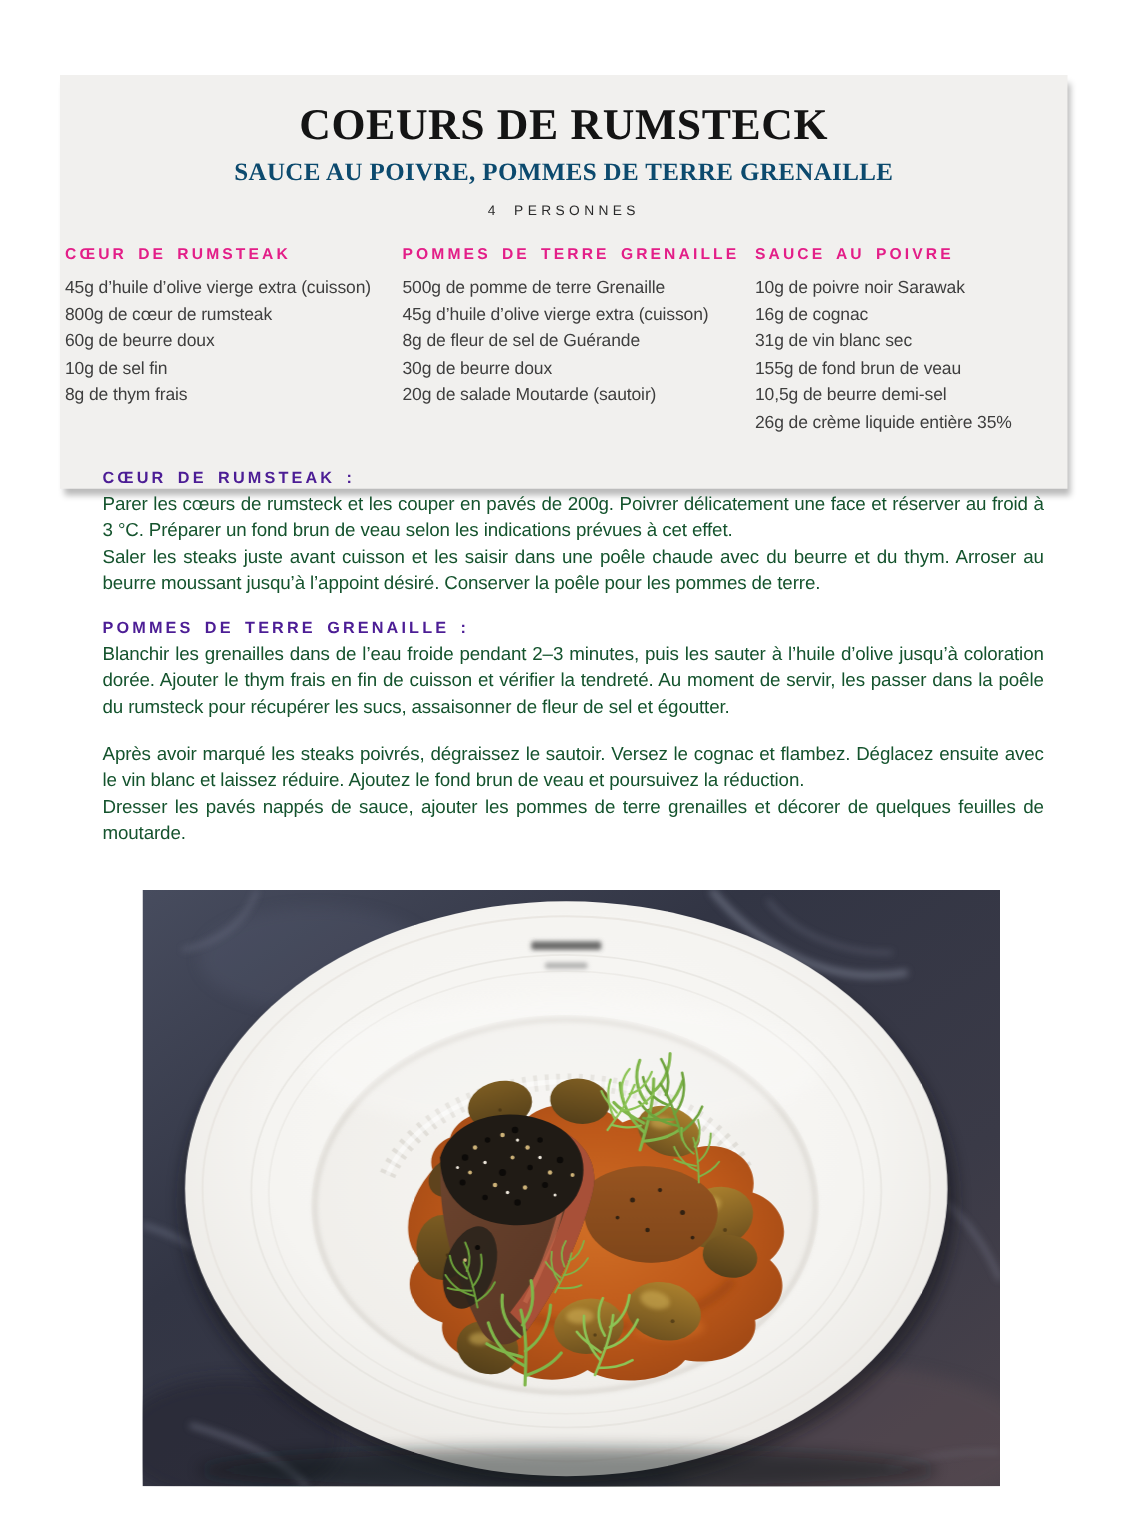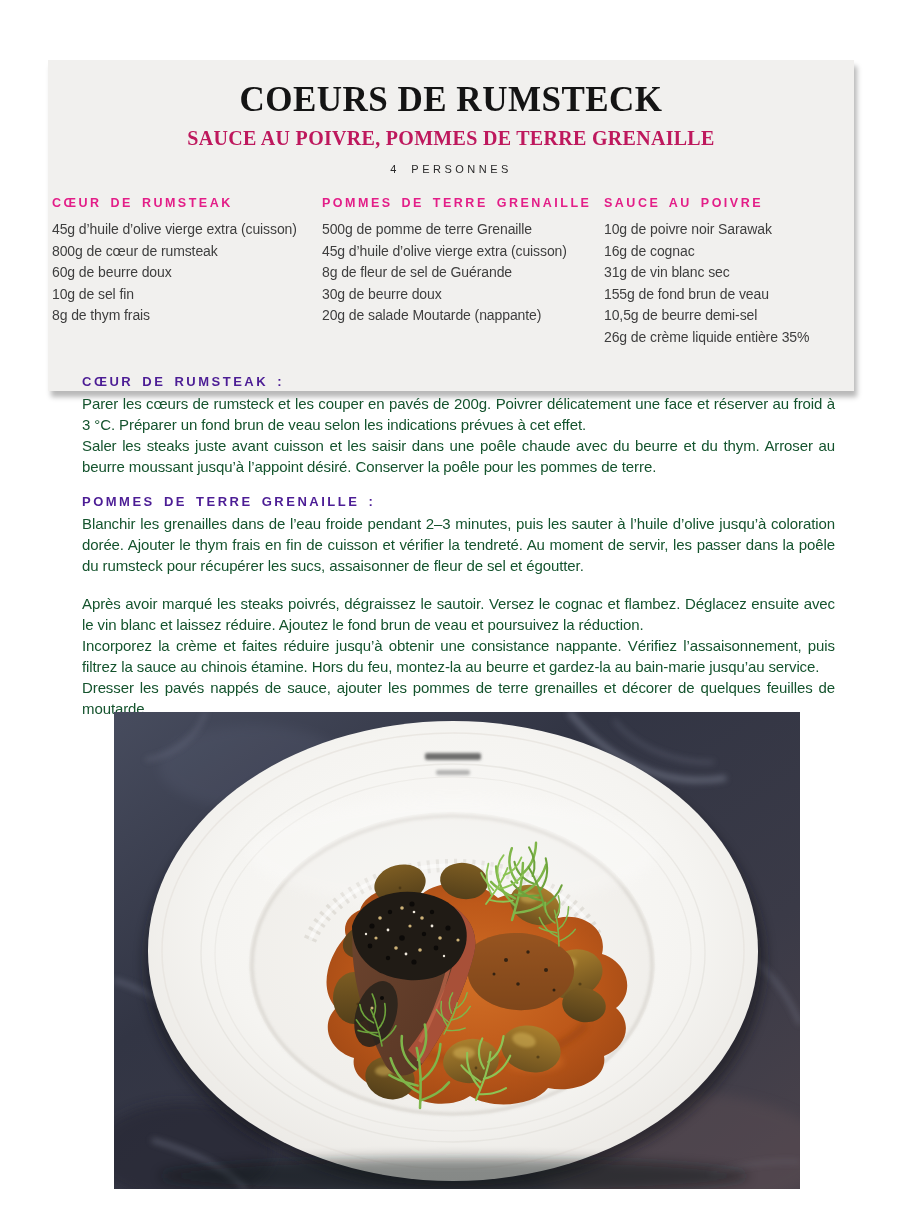--- a/index.html
+++ b/index.html
@@ -11,21 +11,21 @@
   .card{
     position:absolute;left:48px;top:60px;width:806px;height:331px;
     background:#f1f0ee;box-shadow:3px 6px 5px rgba(0,0,0,0.28);
     box-sizing:border-box;
   }
   .title{
     font-family:"Liberation Serif", serif;font-weight:bold;color:#141414;
     font-size:35px;letter-spacing:0.5px;text-align:center;margin:20px 0 0;
   }
   .subtitle{
-    font-family:"Liberation Serif", serif;font-weight:bold;color:#be185d;
+    font-family:"Liberation Serif", serif;font-weight:bold;color:#0c4a6e;
     font-size:20px;letter-spacing:0.3px;text-align:center;margin:7px 0 0;
   }
   .servings{
     font-size:11px;letter-spacing:3.5px;word-spacing:5px;color:#2a2a2a;
     text-align:center;margin-top:13px;
   }
   .ingredients{
     display:flex;padding:0 4px;margin-top:21px;
   }
   .ing-col{box-sizing:border-box;}
@@ -77,21 +77,21 @@
         <li>8g de thym frais</li>
       </ul>
     </section>
     <section class="ing-col c1">
       <h3 class="ing-header">POMMES DE TERRE GRENAILLE</h3>
       <ul class="ing-list">
         <li>500g de pomme de terre Grenaille</li>
         <li>45g d’huile d’olive vierge extra (cuisson)</li>
         <li>8g de fleur de sel de Guérande</li>
         <li>30g de beurre doux</li>
-        <li>20g de salade Moutarde (nappante)</li>
+        <li>20g de salade Moutarde (sautoir)</li>
       </ul>
     </section>
     <section class="ing-col c2">
       <h3 class="ing-header">SAUCE AU POIVRE</h3>
       <ul class="ing-list">
         <li>10g de poivre noir Sarawak</li>
         <li>16g de cognac</li>
         <li>31g de vin blanc sec</li>
         <li>155g de fond brun de veau</li>
         <li>10,5g de beurre demi-sel</li>
@@ -106,21 +106,20 @@
     <h3 class="inst-header">CŒUR DE RUMSTEAK :</h3>
     <p>Parer les cœurs de rumsteck et les couper en pavés de 200g. Poivrer délicatement une face et réserver au froid à 3 °C. Préparer un fond brun de veau selon les indications prévues à cet effet.</p>
     <p>Saler les steaks juste avant cuisson et les saisir dans une poêle chaude avec du beurre et du thym. Arroser au beurre moussant jusqu’à l’appoint désiré. Conserver la poêle pour les pommes de terre.</p>
   </section>
   <section class="inst-section">
     <h3 class="inst-header">POMMES DE TERRE GRENAILLE :</h3>
     <p>Blanchir les grenailles dans de l’eau froide pendant 2–3 minutes, puis les sauter à l’huile d’olive jusqu’à coloration dorée. Ajouter le thym frais en fin de cuisson et vérifier la tendreté. Au moment de servir, les passer dans la poêle du rumsteck pour récupérer les sucs, assaisonner de fleur de sel et égoutter.</p>
   </section>
   <section class="inst-section">
     <p>Après avoir marqué les steaks poivrés, dégraissez le sautoir. Versez le cognac et flambez. Déglacez ensuite avec le vin blanc et laissez réduire. Ajoutez le fond brun de veau et poursuivez la réduction.</p>
-    <p>Incorporez la crème et faites réduire jusqu’à obtenir une consistance nappante. Vérifiez l’assaisonnement, puis filtrez la sauce au chinois étamine. Hors du feu, montez-la au beurre et gardez-la au bain-marie jusqu’au service.</p>
     <p>Dresser les pavés nappés de sauce, ajouter les pommes de terre grenailles et décorer de quelques feuilles de moutarde.</p>
   </section>
 </main>
 
 <figure class="photo">
   <svg width="686" height="477" viewBox="0 0 686 477" xmlns="http://www.w3.org/2000/svg" role="img">
     <defs>
       <linearGradient id="bgGrad" x1="0" y1="0" x2="1" y2="1">
         <stop offset="0" stop-color="#474c5e"></stop>
         <stop offset="0.35" stop-color="#323544"></stop>

